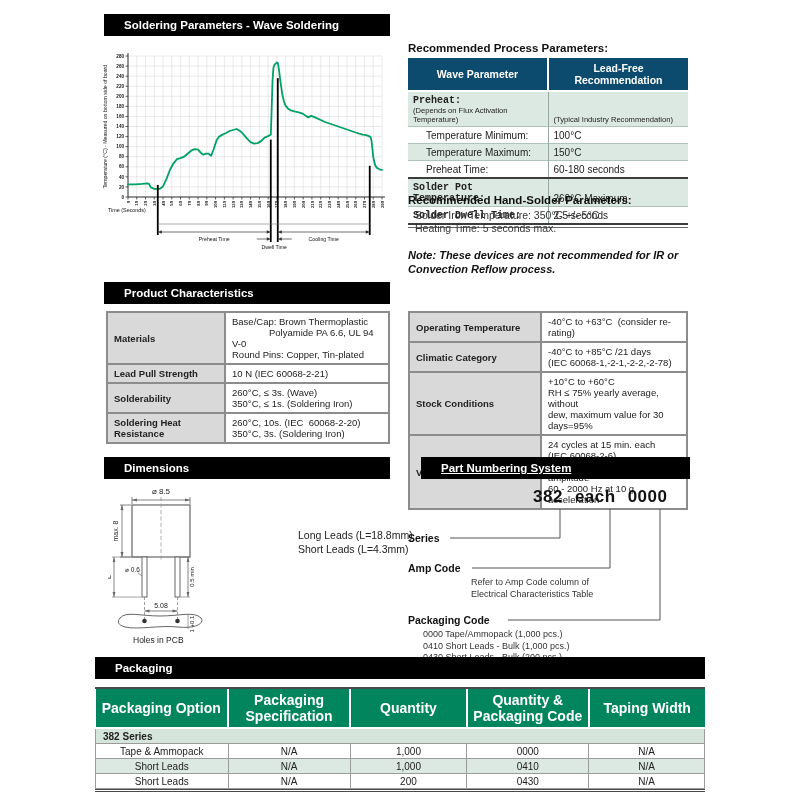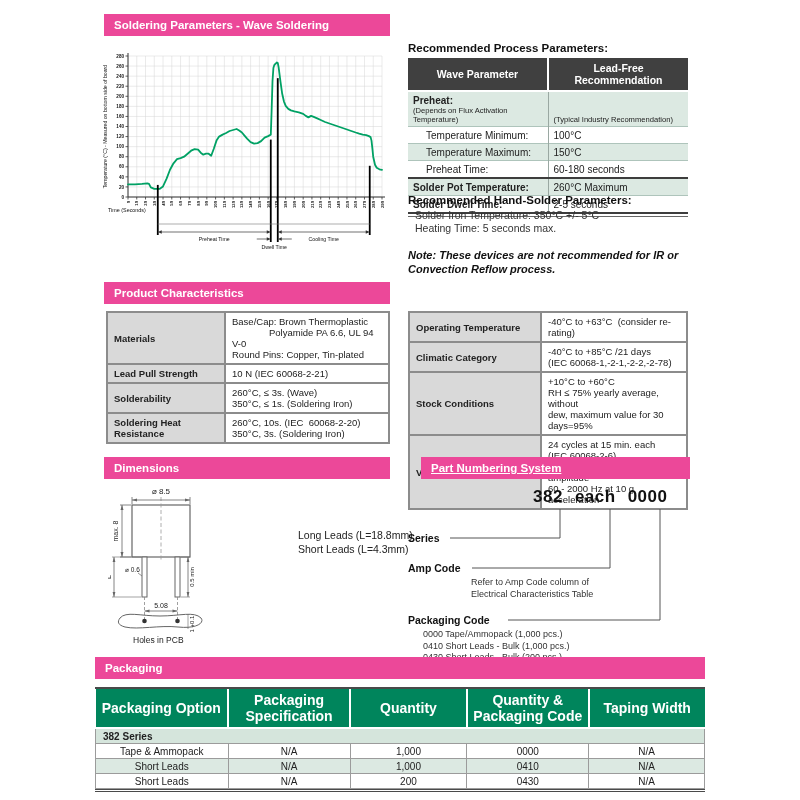--- a/index.html
+++ b/index.html
@@ -1,35 +1,35 @@
 <!DOCTYPE html>
 <html><head>
 <meta charset="utf-8">
 <style>
   html,body{margin:0;padding:0;background:#fff;}
   .page{position:relative;width:800px;height:800px;background:#ffffff;
         font-family:"Liberation Sans", sans-serif;color:#1f1f1f;overflow:hidden;}
-  .bar{position:absolute;background:#ec4899;color:#fff;font-weight:bold;
-       font-size:11.5px;line-height:22px;height:22px;padding:0 10px;box-sizing:border-box;}
+  .bar{position:absolute;background:#000000;color:#fff;font-weight:bold;
+       font-size:11.5px;line-height:22px;height:22px;padding:0 20px;box-sizing:border-box;}
   .h1{font-weight:bold;font-size:11.5px;color:#111;}
   .abs{position:absolute;}
 
   
   .ptable{border-collapse:collapse;width:280px;font-size:10px;color:#222;table-layout:fixed;}
-  .ptable th{background:#404040;color:#fff;font-weight:bold;font-size:10.5px;
+  .ptable th{background:#0c4a6e;color:#fff;font-weight:bold;font-size:10.5px;
              padding:4px 2px;text-align:center;border-left:2px solid #fff;width:50%;}
   .ptable th:first-child{border-left:none;}
   .ptable td{padding:2.5px 5px;vertical-align:bottom;border-top:1px solid #aec4bb;}
   .ptable td + td{border-left:1.5px solid #9aa8a2;}
   .ptable tr.rfirst td{border-top:2px solid #fff;}
   .ptable tr.thick td{border-top:2px solid #3d3d3d;}
   .ptable tr.rlast td{border-bottom:2px solid #3d3d3d;}
   .pt-wrap{border-bottom:1px solid #666;padding-bottom:1.5px;}
   .tint{background:#DCE9E2;}
-  .bparam{font-weight:bold;}
+  .bparam{font-weight:bold;font-family:Liberation Mono, monospace;}
   .ind{padding-left:18px !important;}
   .sub{font-size:7.6px;line-height:9px;}
   .handline{font-size:10.5px;color:#333;padding-left:7px;line-height:13px;}
   .note{font-weight:bold;font-size:11px;color:#111;line-height:14px;width:288px;}
 
   
   .pctable{border-collapse:collapse;font-size:9.5px;color:#222;line-height:11px;}
   .pctable td{border:2px solid #8C8C8C;padding:3px 6px;vertical-align:middle;}
   .pctable td.lbl{background:#D9D9D9;font-weight:bold;white-space:pre-wrap;}
   .pctable td.val{white-space:pre-wrap;background:#fff;}

